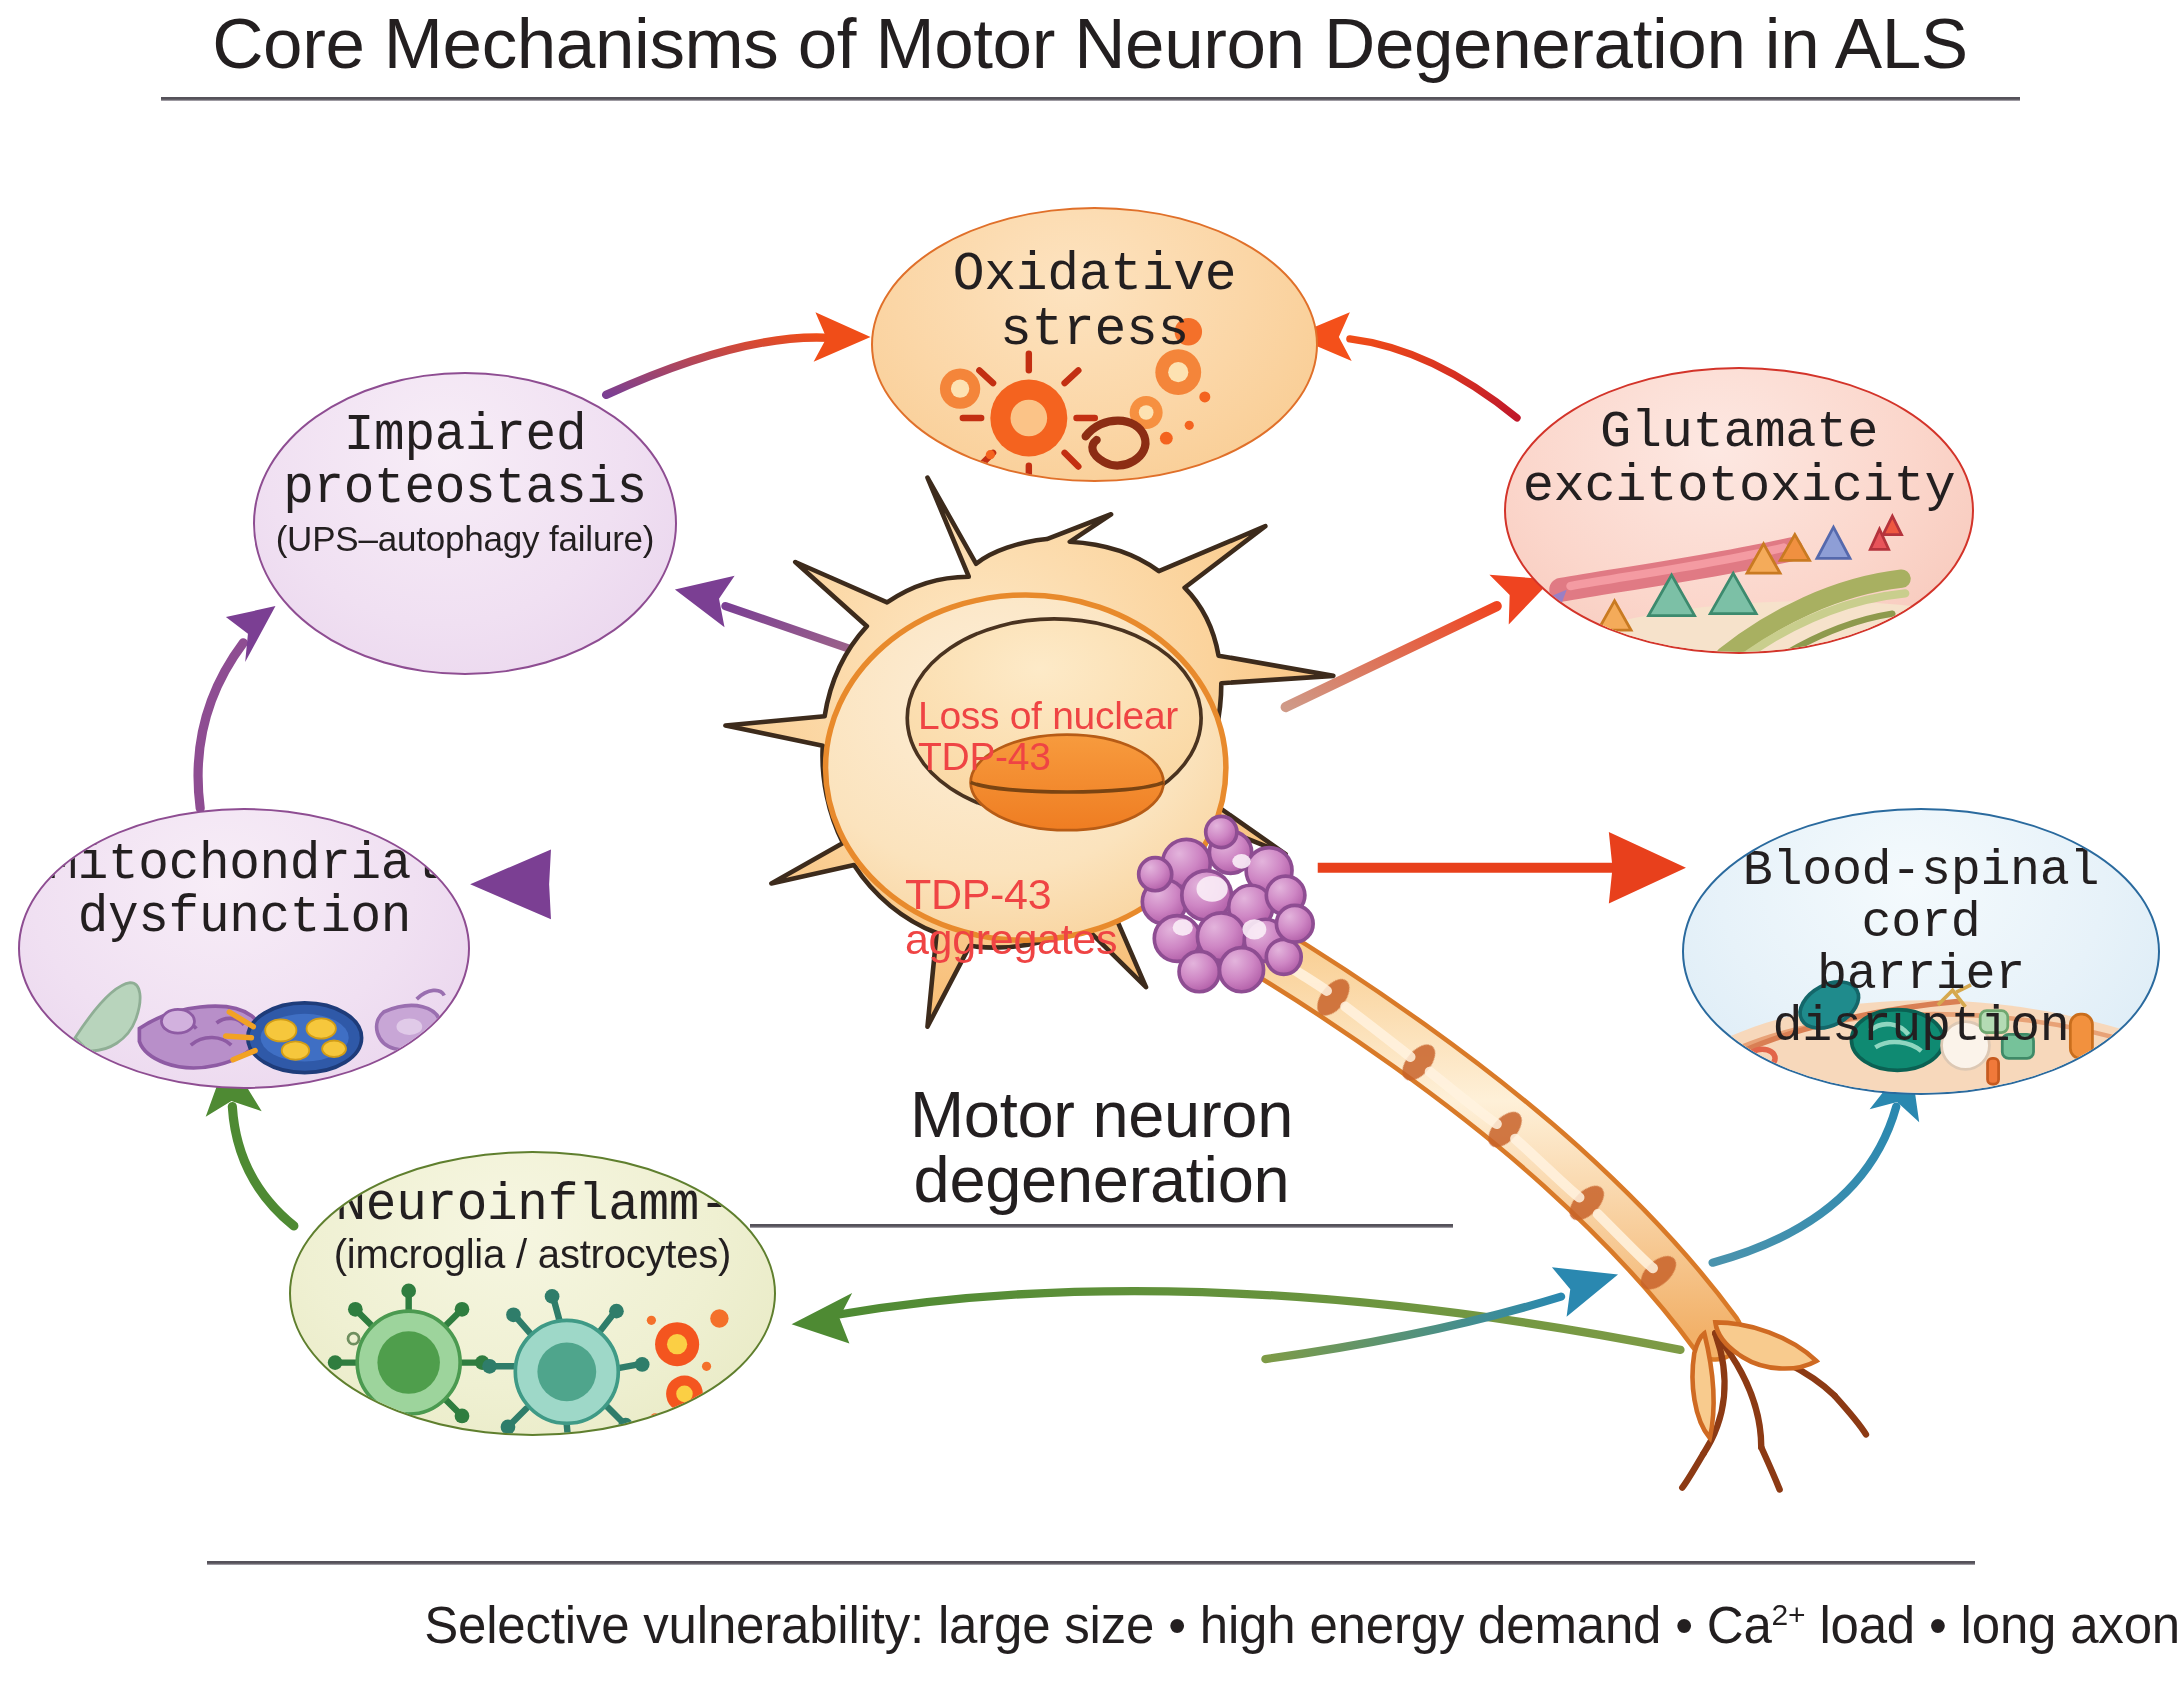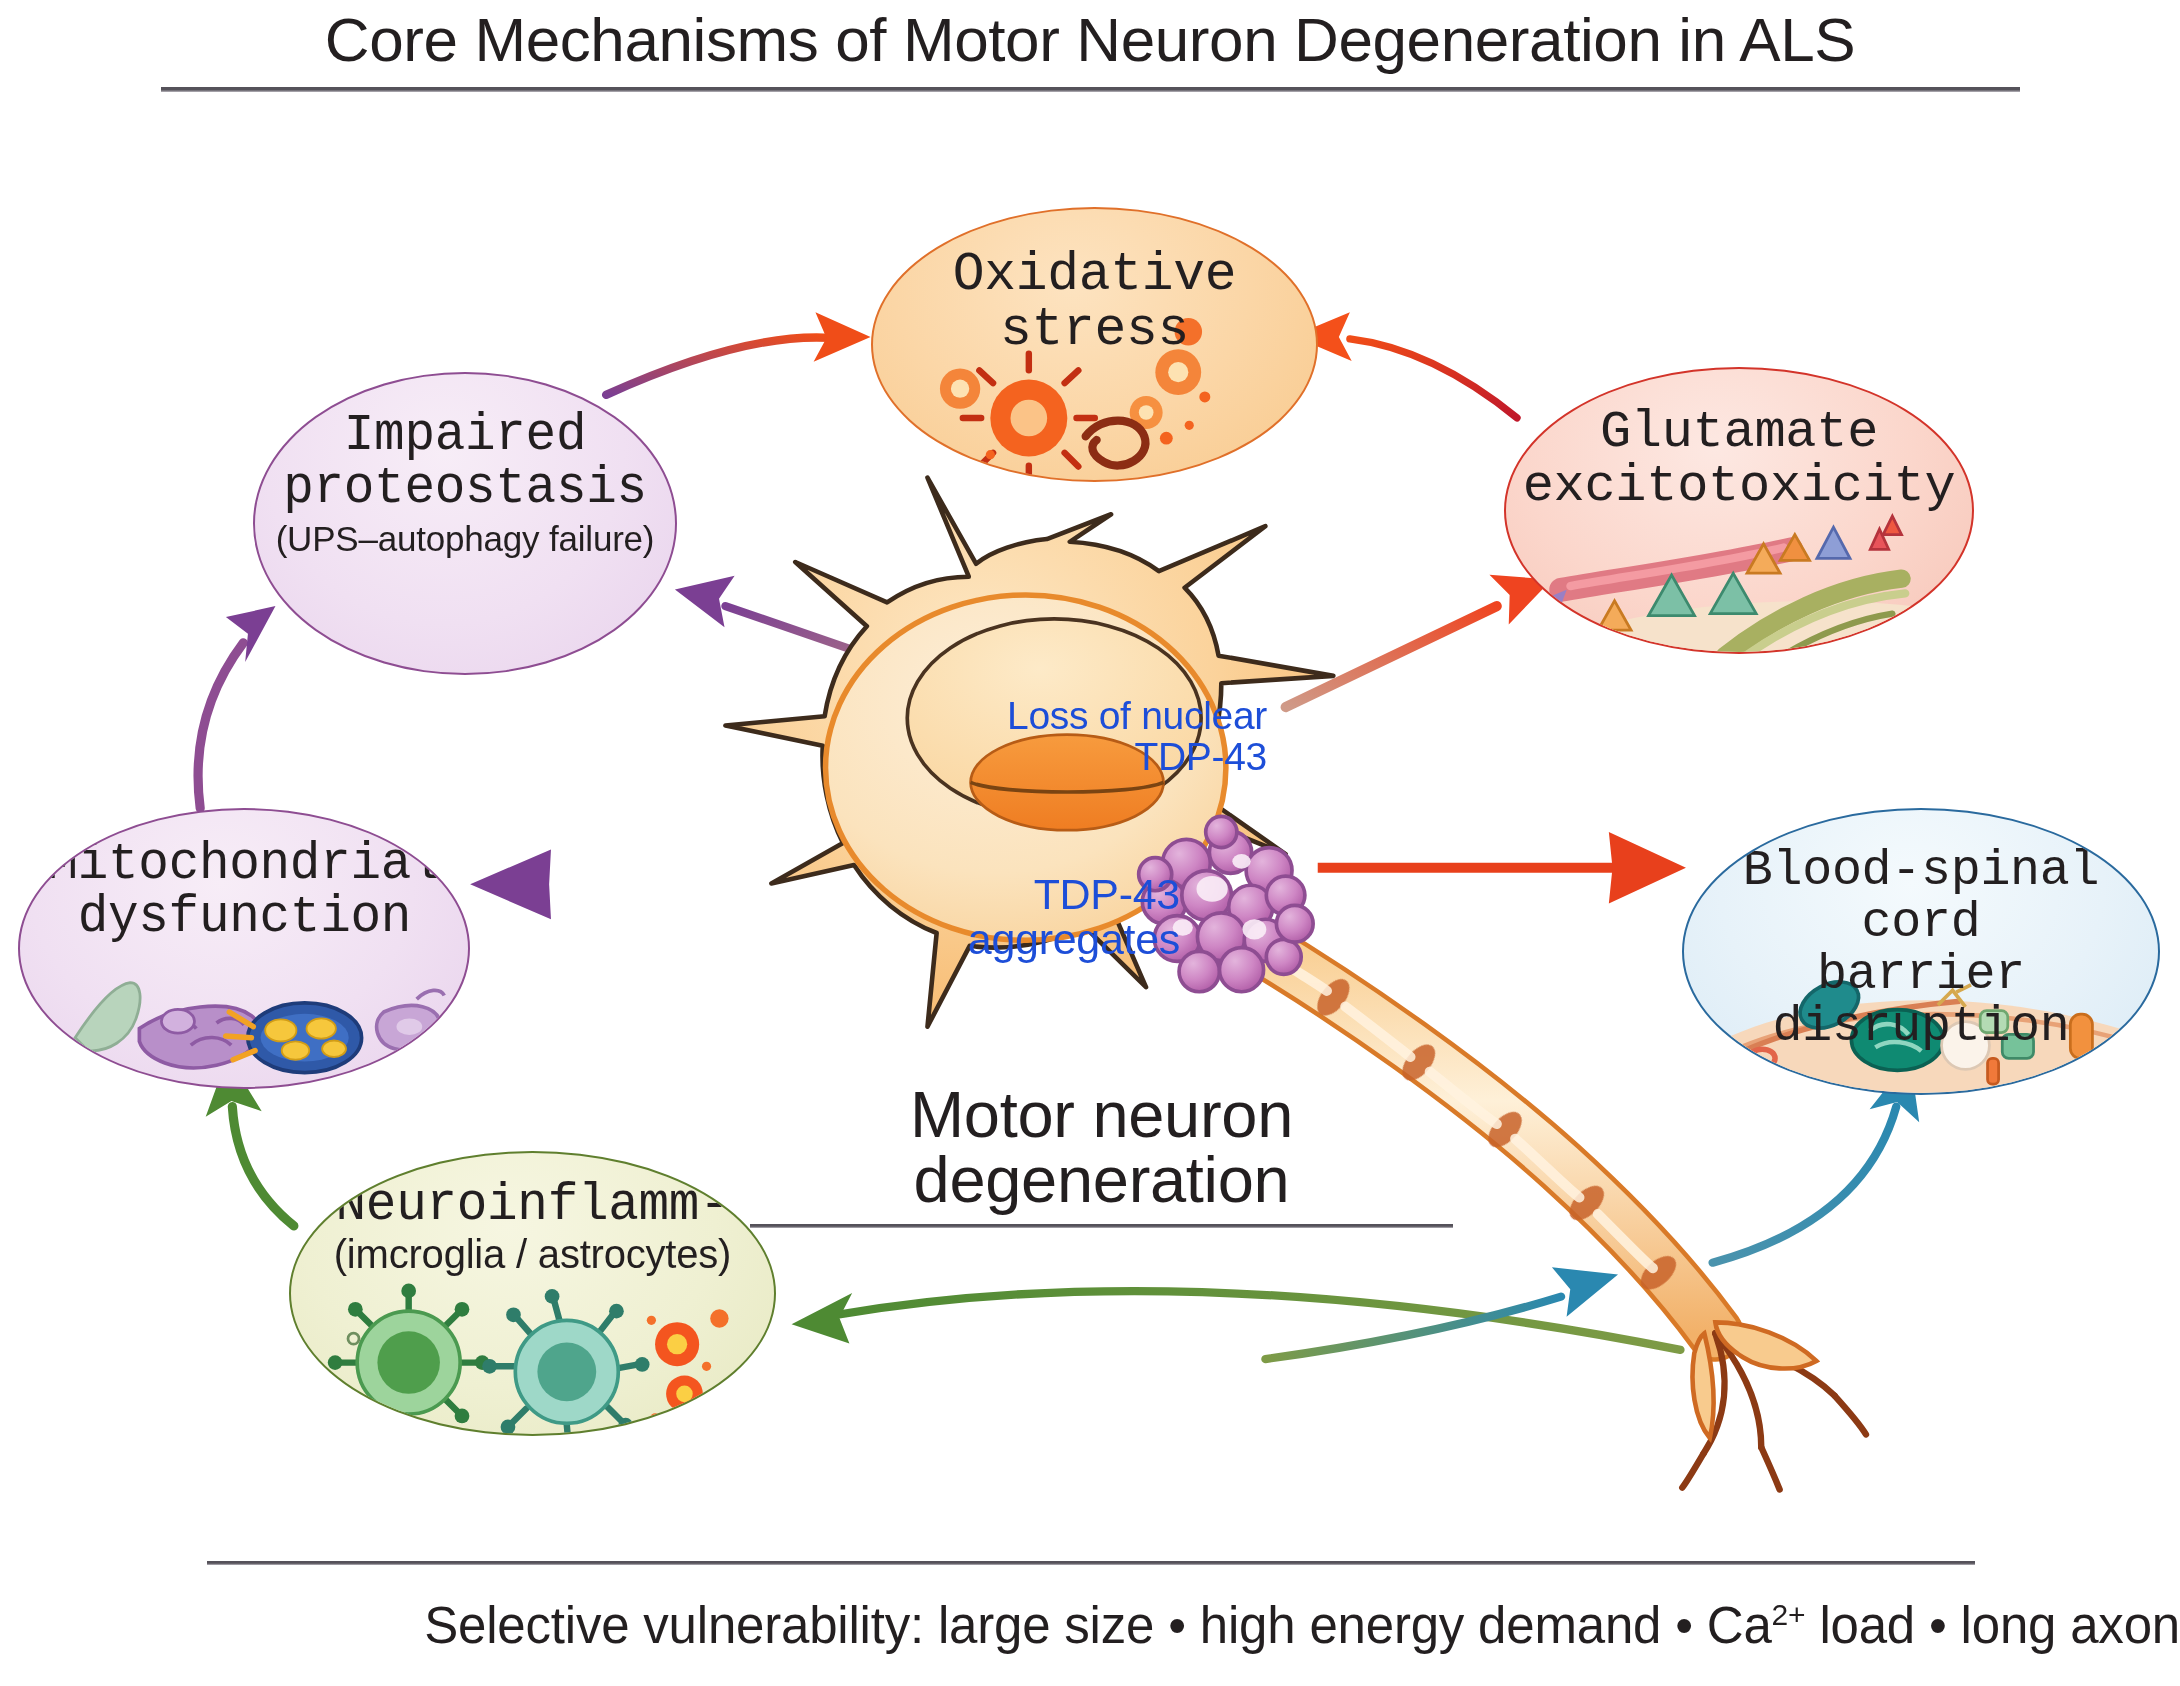--- a/index.html
+++ b/index.html
@@ -17,21 +17,21 @@
   }
 
   
   #title-block {
     position: absolute;
     left: 0; top: 7.3px;
     width: 2180px;
     text-align: center;
   }
   #title-text {
-    font-size: 62px;
+    font-size: 71px;
     font-weight: 400;
     color: #231f20;
     letter-spacing: -0.4px;
     line-height: 1.05;
     font-family: "Liberation Sans", "DejaVu Sans", sans-serif;
   }
   #title-rule {
     width: 1859px;
     height: 4.6px;
     margin: 14.7px auto 0 auto;
@@ -167,22 +167,22 @@
     border: 2.8px solid #5f7f2e;
     padding-top: 26px;
   }
   #node-neuroinflammation .node-label { font-size: 51px; }
   #node-neuroinflammation .node-sublabel { font-size: 40px; margin-top: 1px; }
 
   
   .neuron-text {
     position: absolute;
     z-index: 6;
-    text-align: right;
-    color: #1d4ed8;
+    text-align: left;
+    color: #ef4444;
     line-height: 1.05;
     letter-spacing: -0.3px;
     white-space: pre-line;
     pointer-events: none;
   }
   #neuron-nucleus-label { left: 918px; top: 696px; width: 349px; font-size: 39px; }
   #neuron-aggregates-label { left: 905px; top: 872px; width: 275px; font-size: 43px; }
 </style>
 </head>
 <body>

